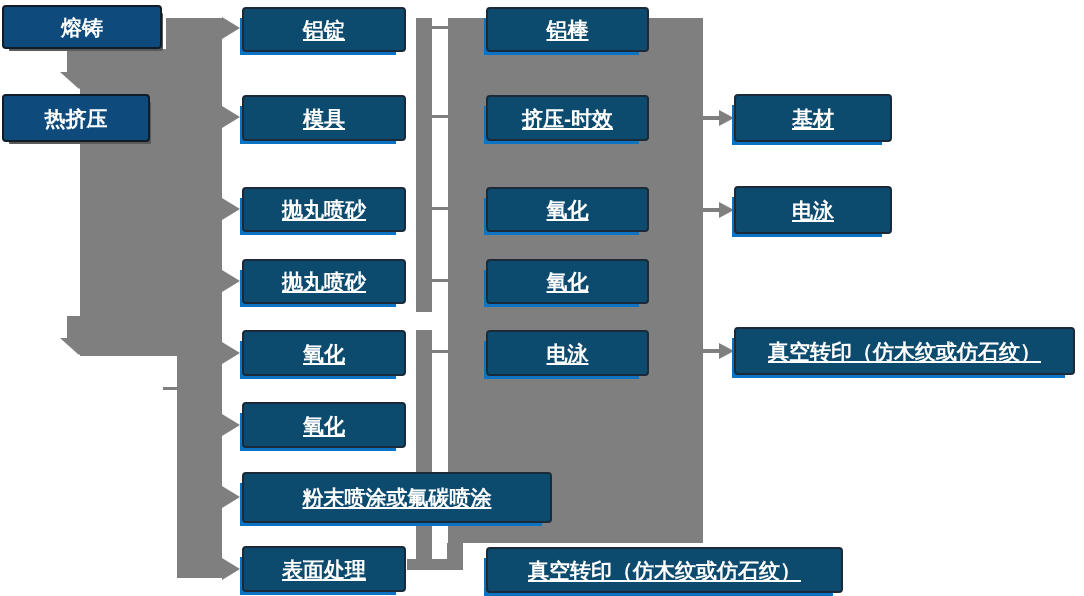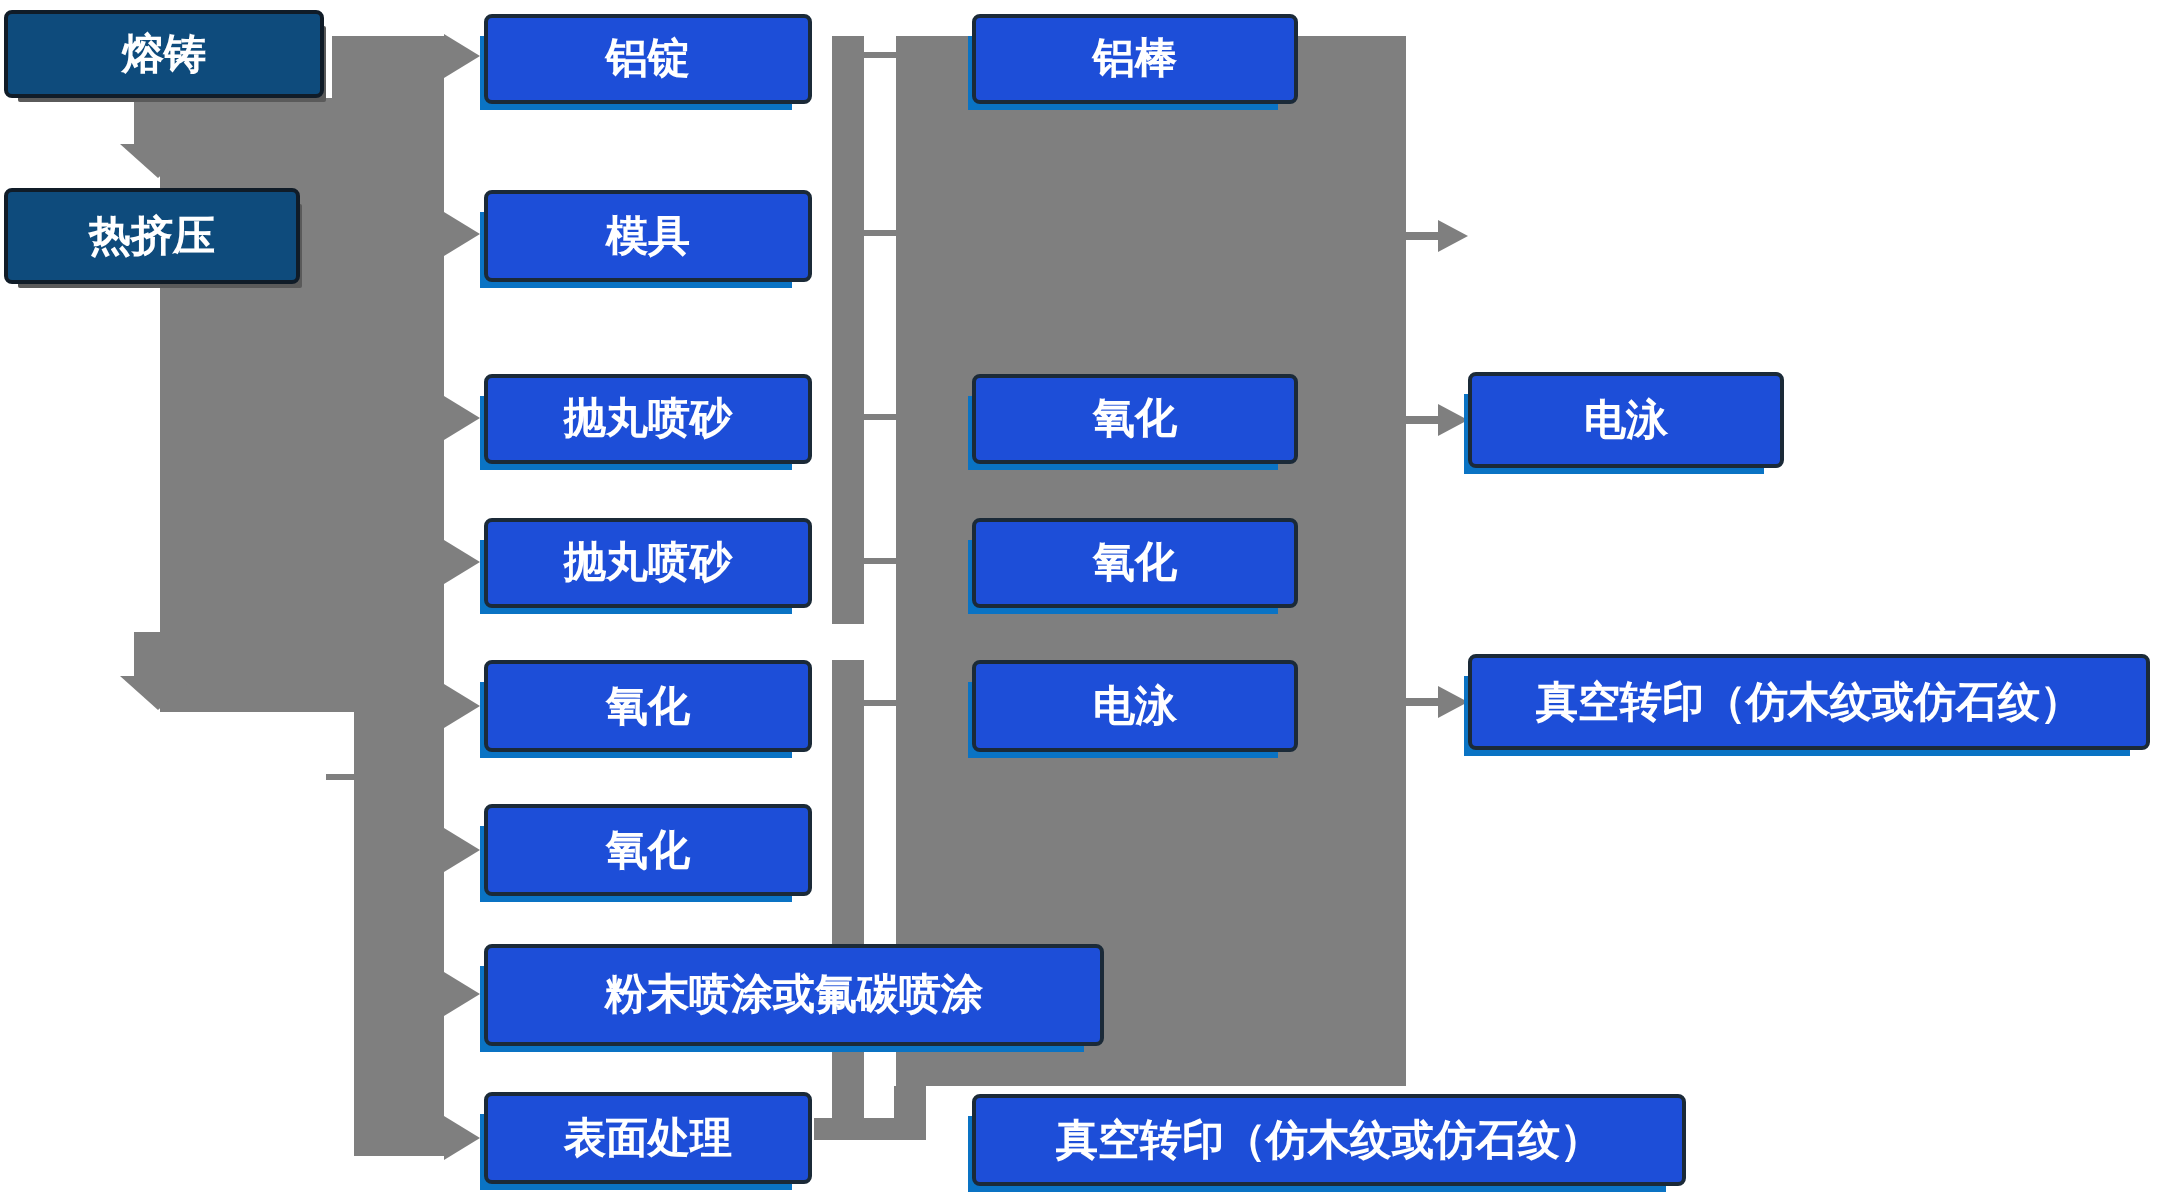--- a/index.html
+++ b/index.html
@@ -31,22 +31,23 @@
   }
   
   .box{
     position:absolute;z-index:3;
     display:flex;align-items:center;justify-content:center;
     color:#ffffff;font-weight:700;font-size:21px;line-height:1;
     border:2px solid #1b2a38;border-radius:4px;
     box-sizing:border-box;white-space:nowrap;
   }
   .b-blue{
-    background:#1d4ed8;
+    background:#0c4a6e;
     box-shadow:-6px 7px 0 -4px #0a73c4;
+    text-decoration:underline;
   }
   .b-dark{
     background:#0e4b7c;
     border-color:#101c28;
     box-shadow:4px 5px 0 -3px #5a5a5a;
   }
 </style>
 </head>
 <body>
 
@@ -99,21 +100,23 @@
   <div class="box b-blue" style="left:242px;top:7px;width:164px;height:45px;">铝锭</div>
   <div class="box b-blue" style="left:242px;top:95px;width:164px;height:46px;text-align:center;">模具</div>
   <div class="box b-blue" style="left:242px;top:187px;width:164px;height:45px;">抛丸喷砂</div>
   <div class="box b-blue" style="left:242px;top:259px;width:164px;height:45px;">抛丸喷砂</div>
   <div class="box b-blue" style="left:242px;top:330px;width:164px;height:46px;">氧化</div>
   <div class="box b-blue" style="left:242px;top:402px;width:164px;height:46px;">氧化</div>
   <div class="box b-blue" style="left:242px;top:472px;width:310px;height:51px;">粉末喷涂或氟碳喷涂</div>
   <div class="box b-blue" style="left:242px;top:546px;width:164px;height:46px;">表面处理</div>
 
   <div class="box b-blue" style="left:486px;top:7px;width:163px;height:45px;">铝棒</div>
+  <div class="box b-blue" style="left:486px;top:95px;width:163px;height:46px;">挤压-时效</div>
   <div class="box b-blue" style="left:486px;top:187px;width:163px;height:45px;">氧化</div>
   <div class="box b-blue" style="left:486px;top:259px;width:163px;height:45px;">氧化</div>
   <div class="box b-blue" style="left:486px;top:330px;width:163px;height:46px;">电泳</div>
   <div class="box b-blue" style="left:486px;top:547px;width:357px;height:46px;">真空转印（仿木纹或仿石纹）</div>
 
+  <div class="box b-blue" style="left:734px;top:94px;width:158px;height:48px;">基材</div>
   <div class="box b-blue" style="left:734px;top:186px;width:158px;height:48px;">电泳</div>
   <div class="box b-blue" style="left:734px;top:327px;width:341px;height:48px;">真空转印（仿木纹或仿石纹）</div>
 
 </div>
 
 </body></html>

